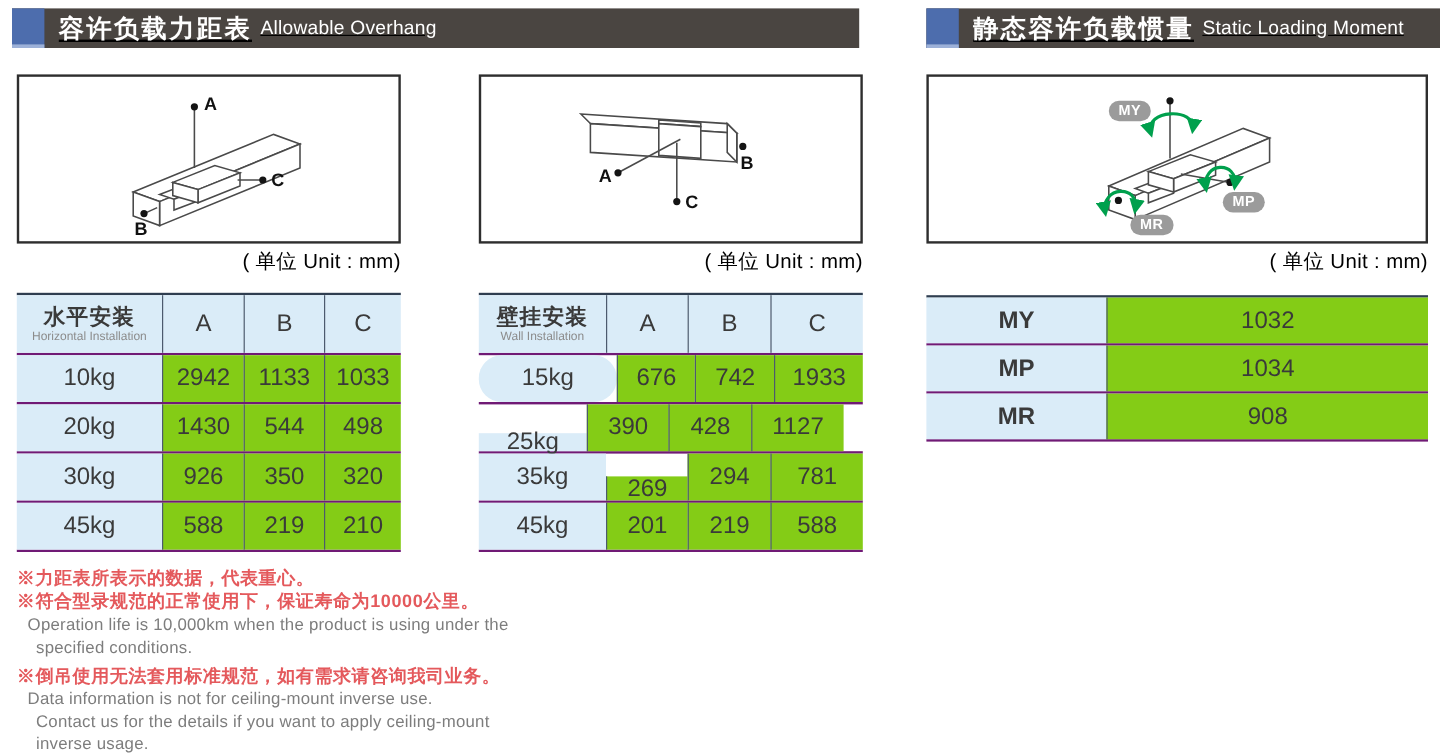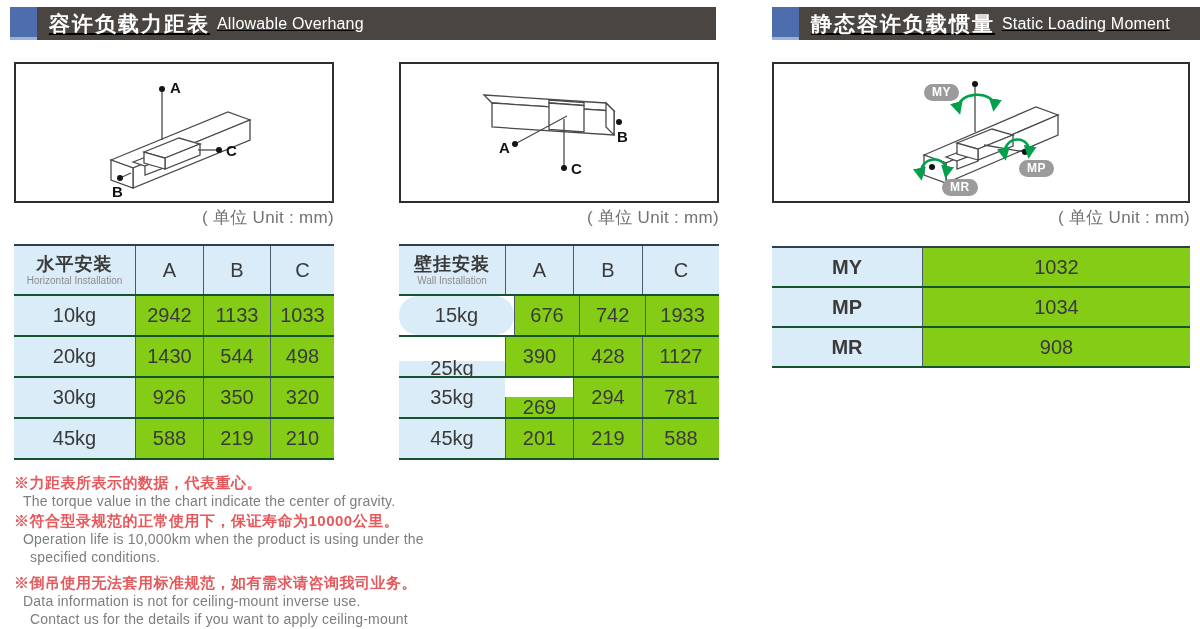--- a/index.html
+++ b/index.html
@@ -20,28 +20,28 @@
   .dbox { position:absolute; top:62px; background:#fff; border:2px solid #2e2e2e; box-sizing:border-box; }
   #dbox1 { left:14px;  width:320px; height:141px; }
   #dbox2 { left:399px; width:320px; height:141px; }
   #dbox3 { left:772px; width:418px; height:141px; }
   .dbox svg { position:absolute; left:0; top:0; }
   .dlabel { position:absolute; font-size:15px; font-weight:bold; color:#111; line-height:15px; }
   .badge { position:absolute; background:#9b9b9b; color:#fff; font-size:12px; font-weight:bold;
            padding:2px 8px; border-radius:9px; letter-spacing:0.5px; line-height:13px; }
 
   
-  .unit { position:absolute; top:206px; font-size:17px; color:#737373; text-align:right; letter-spacing:0.3px; }
+  .unit { position:absolute; top:206px; font-size:17px; color:#000000; text-align:right; letter-spacing:0.3px; }
   #unit1 { left:14px;  width:320px; }
   #unit2 { left:399px; width:320px; }
   #unit3 { left:772px; width:418px; }
 
   
   .tbl { position:absolute; border-top:2px solid #2f3e50; }
-  .trow { display:flex; border-bottom:2px solid #14532d; }
+  .trow { display:flex; border-bottom:2px solid #701a75; }
   .tcell { box-sizing:border-box; display:flex; align-items:center; justify-content:center;
            font-size:20px; color:#3a3a3a; background:#84cc16; border-left:1px solid #4c5a6e; }
   .tcell.first { border-left:none; background:#daecf8; }
   .thead .tcell { background:#daecf8; }
   .hc { display:flex; flex-direction:column; align-items:center; justify-content:center; }
   .hc .hz { font-size:18px; font-weight:bold; color:#3a3a3a; line-height:21px; letter-spacing:1px; }
   .hc .he { font-size:10px; color:#8c8c8c; line-height:12px; }
   #tbl1 { left:14px;  top:244px; width:320px; }
   #tbl2 { left:399px; top:244px; width:320px; }
   #tbl3 { left:772px; top:246px; width:418px; }
@@ -212,21 +212,21 @@
     <div class="tcell" style="width:69px;">B</div>
     <div class="tcell" style="width:77px;">C</div>
   </div>
   <div class="trow">
     <div class="tcell first" style="width:120px;border-radius:19px;">15kg</div>
     <div class="tcell" style="width:68px;">676</div>
     <div class="tcell" style="width:69px;">742</div>
     <div class="tcell" style="width:77px;">1933</div>
   </div>
   <div class="trow">
-    <div class="tcell first" style="width:106px;margin-top:24px;">25kg</div>
+    <div class="tcell first" style="width:90px;margin-top:24px;">25kg</div>
     <div class="tcell" style="width:68px;">390</div>
     <div class="tcell" style="width:69px;">428</div>
     <div class="tcell" style="width:77px;">1127</div>
   </div>
   <div class="trow">
     <div class="tcell first" style="width:106px;">35kg</div>
     <div class="tcell" style="width:68px;margin-top:19px;">269</div>
     <div class="tcell" style="width:69px;">294</div>
     <div class="tcell" style="width:77px;">781</div>
   </div>
@@ -249,21 +249,20 @@
   </div>
   <div class="trow">
     <div class="tcell first mlabel" style="width:150px;">MR</div>
     <div class="tcell" style="width:268px;">908</div>
   </div>
 </div>
 
 <div class="notes">
   <div class="note">
     <div class="note-zh">※力距表所表示的数据，代表重心。</div>
-    <div class="note-en">The torque value in the chart indicate the center of gravity.</div>
   </div>
   <div class="note">
     <div class="note-zh">※符合型录规范的正常使用下，保证寿命为10000公里。</div>
     <div class="note-en">Operation life is 10,000km when the product is using under the</div>
     <div class="note-en ind">specified conditions.</div>
   </div>
   <div class="note gap">
     <div class="note-zh">※倒吊使用无法套用标准规范，如有需求请咨询我司业务。</div>
     <div class="note-en">Data information is not for ceiling-mount inverse use.</div>
     <div class="note-en ind">Contact us for the details if you want to apply ceiling-mount</div>

